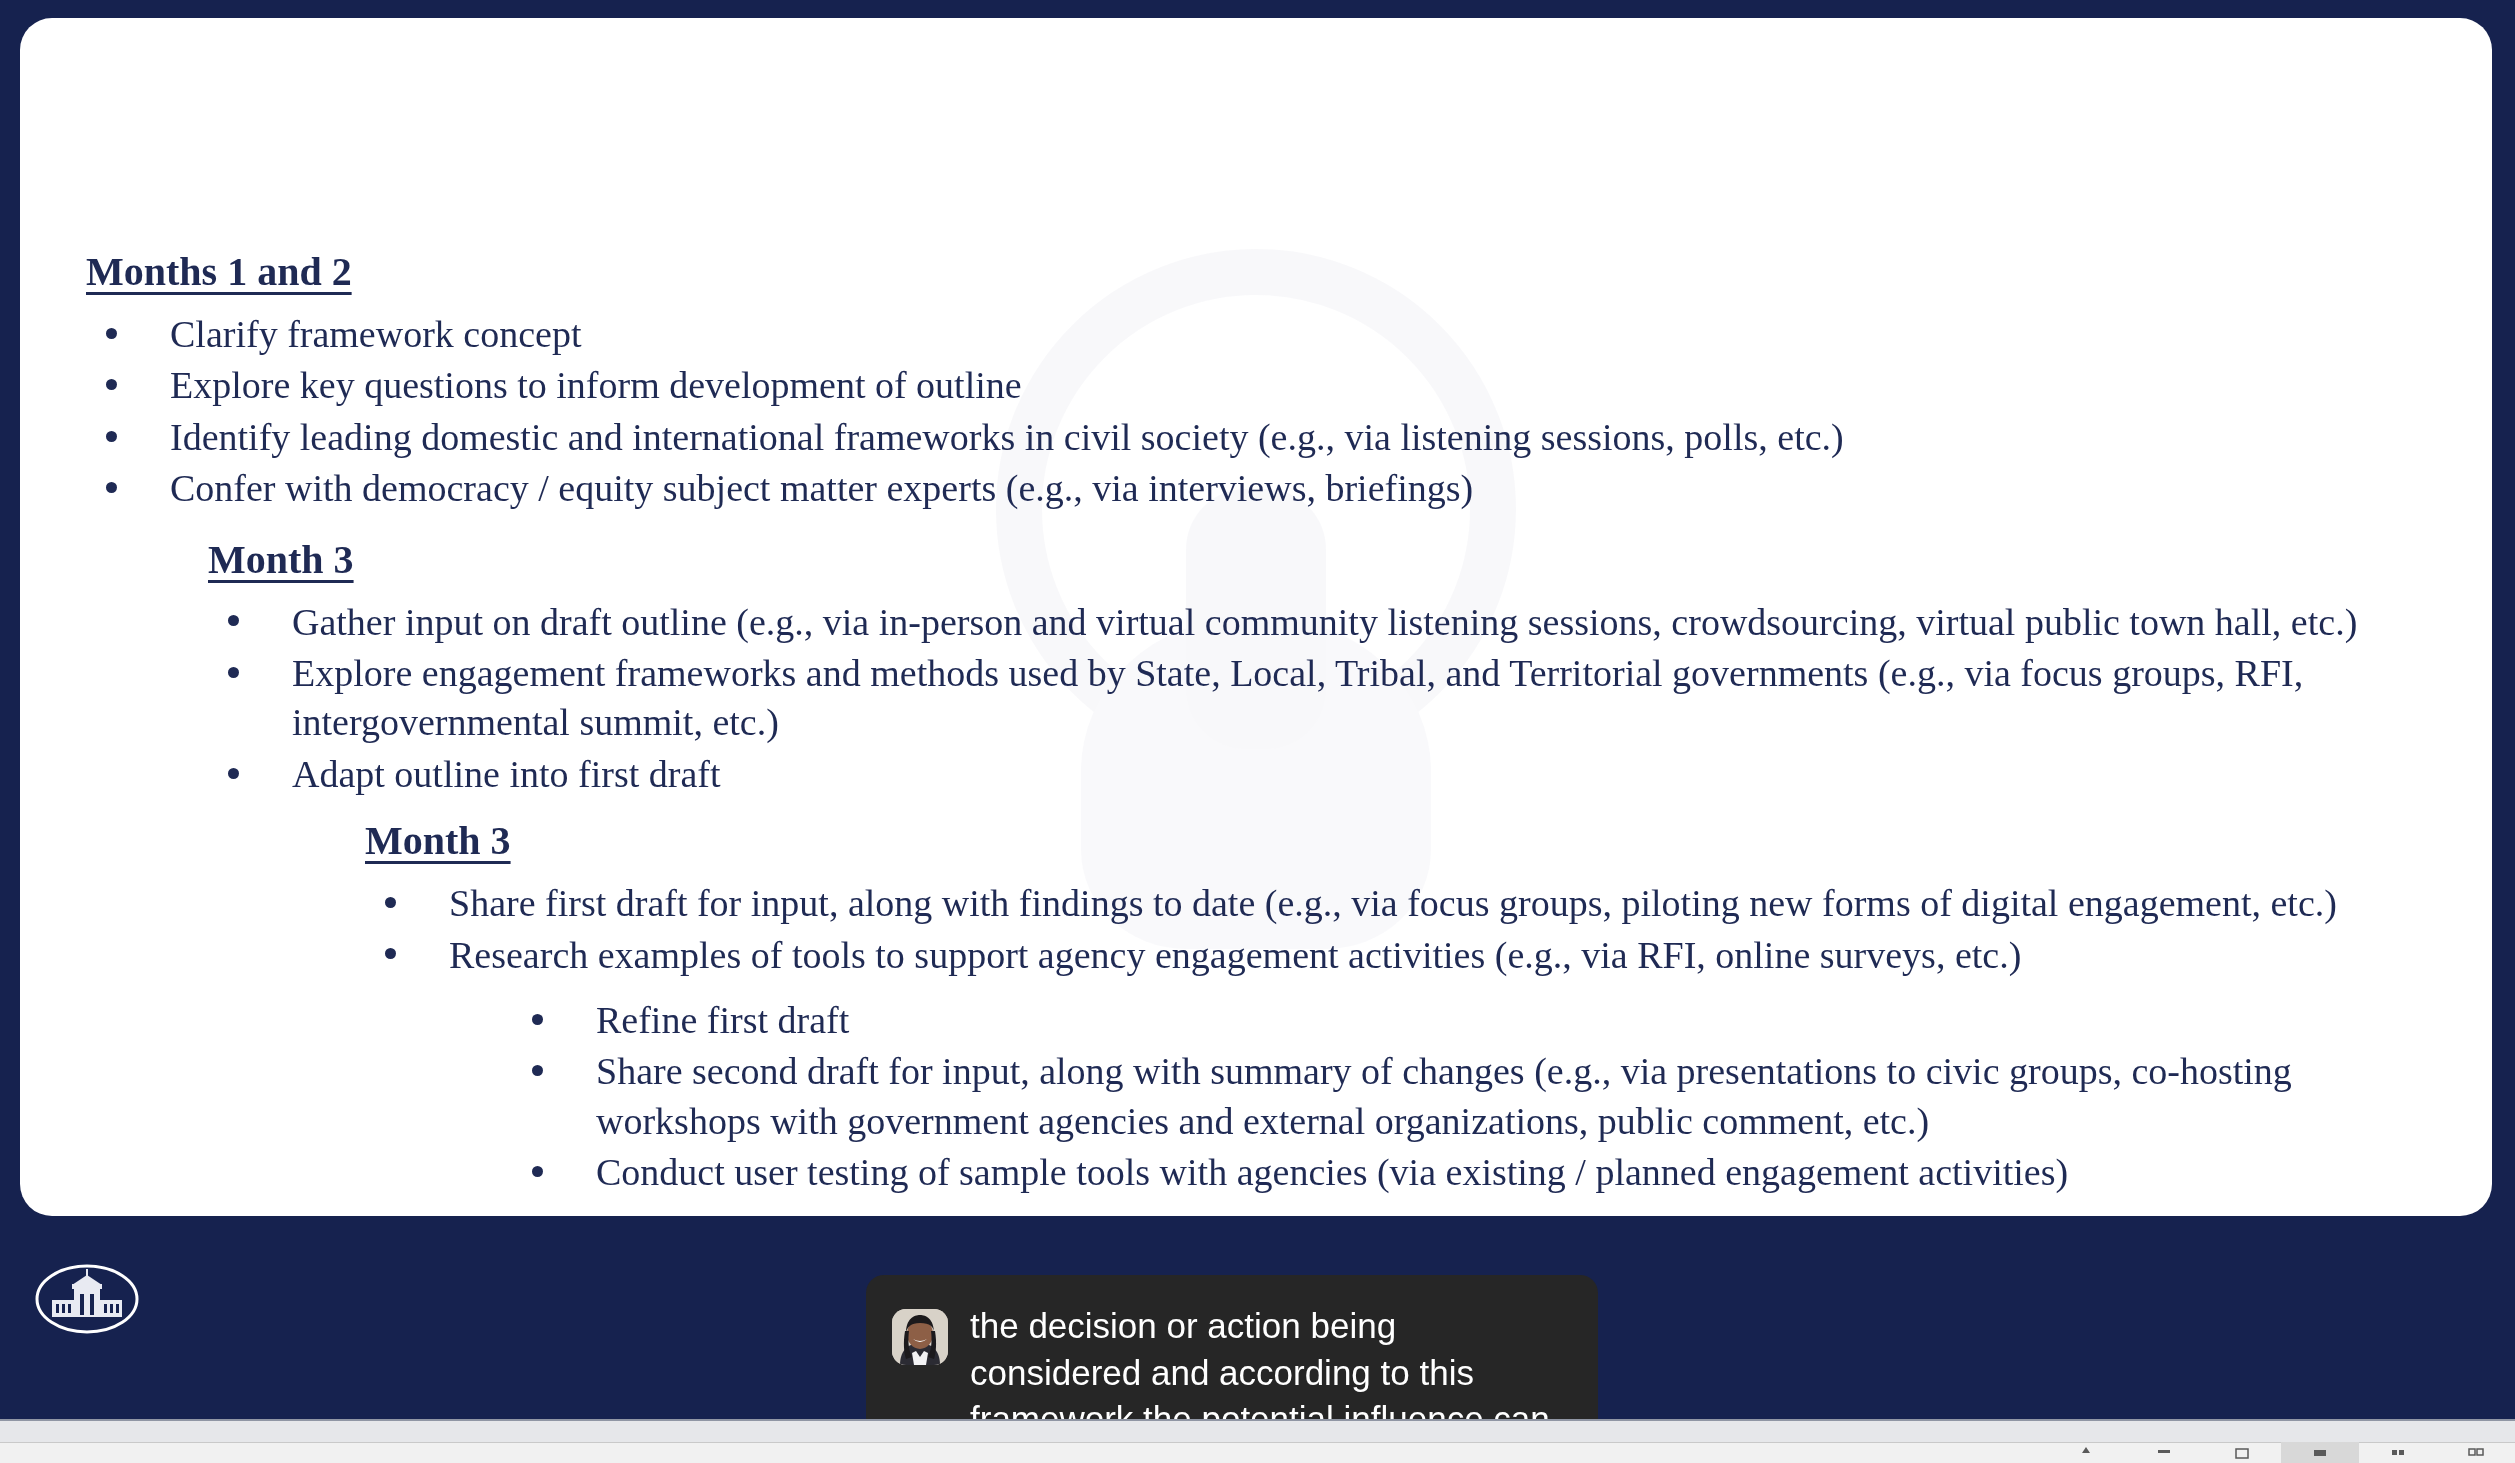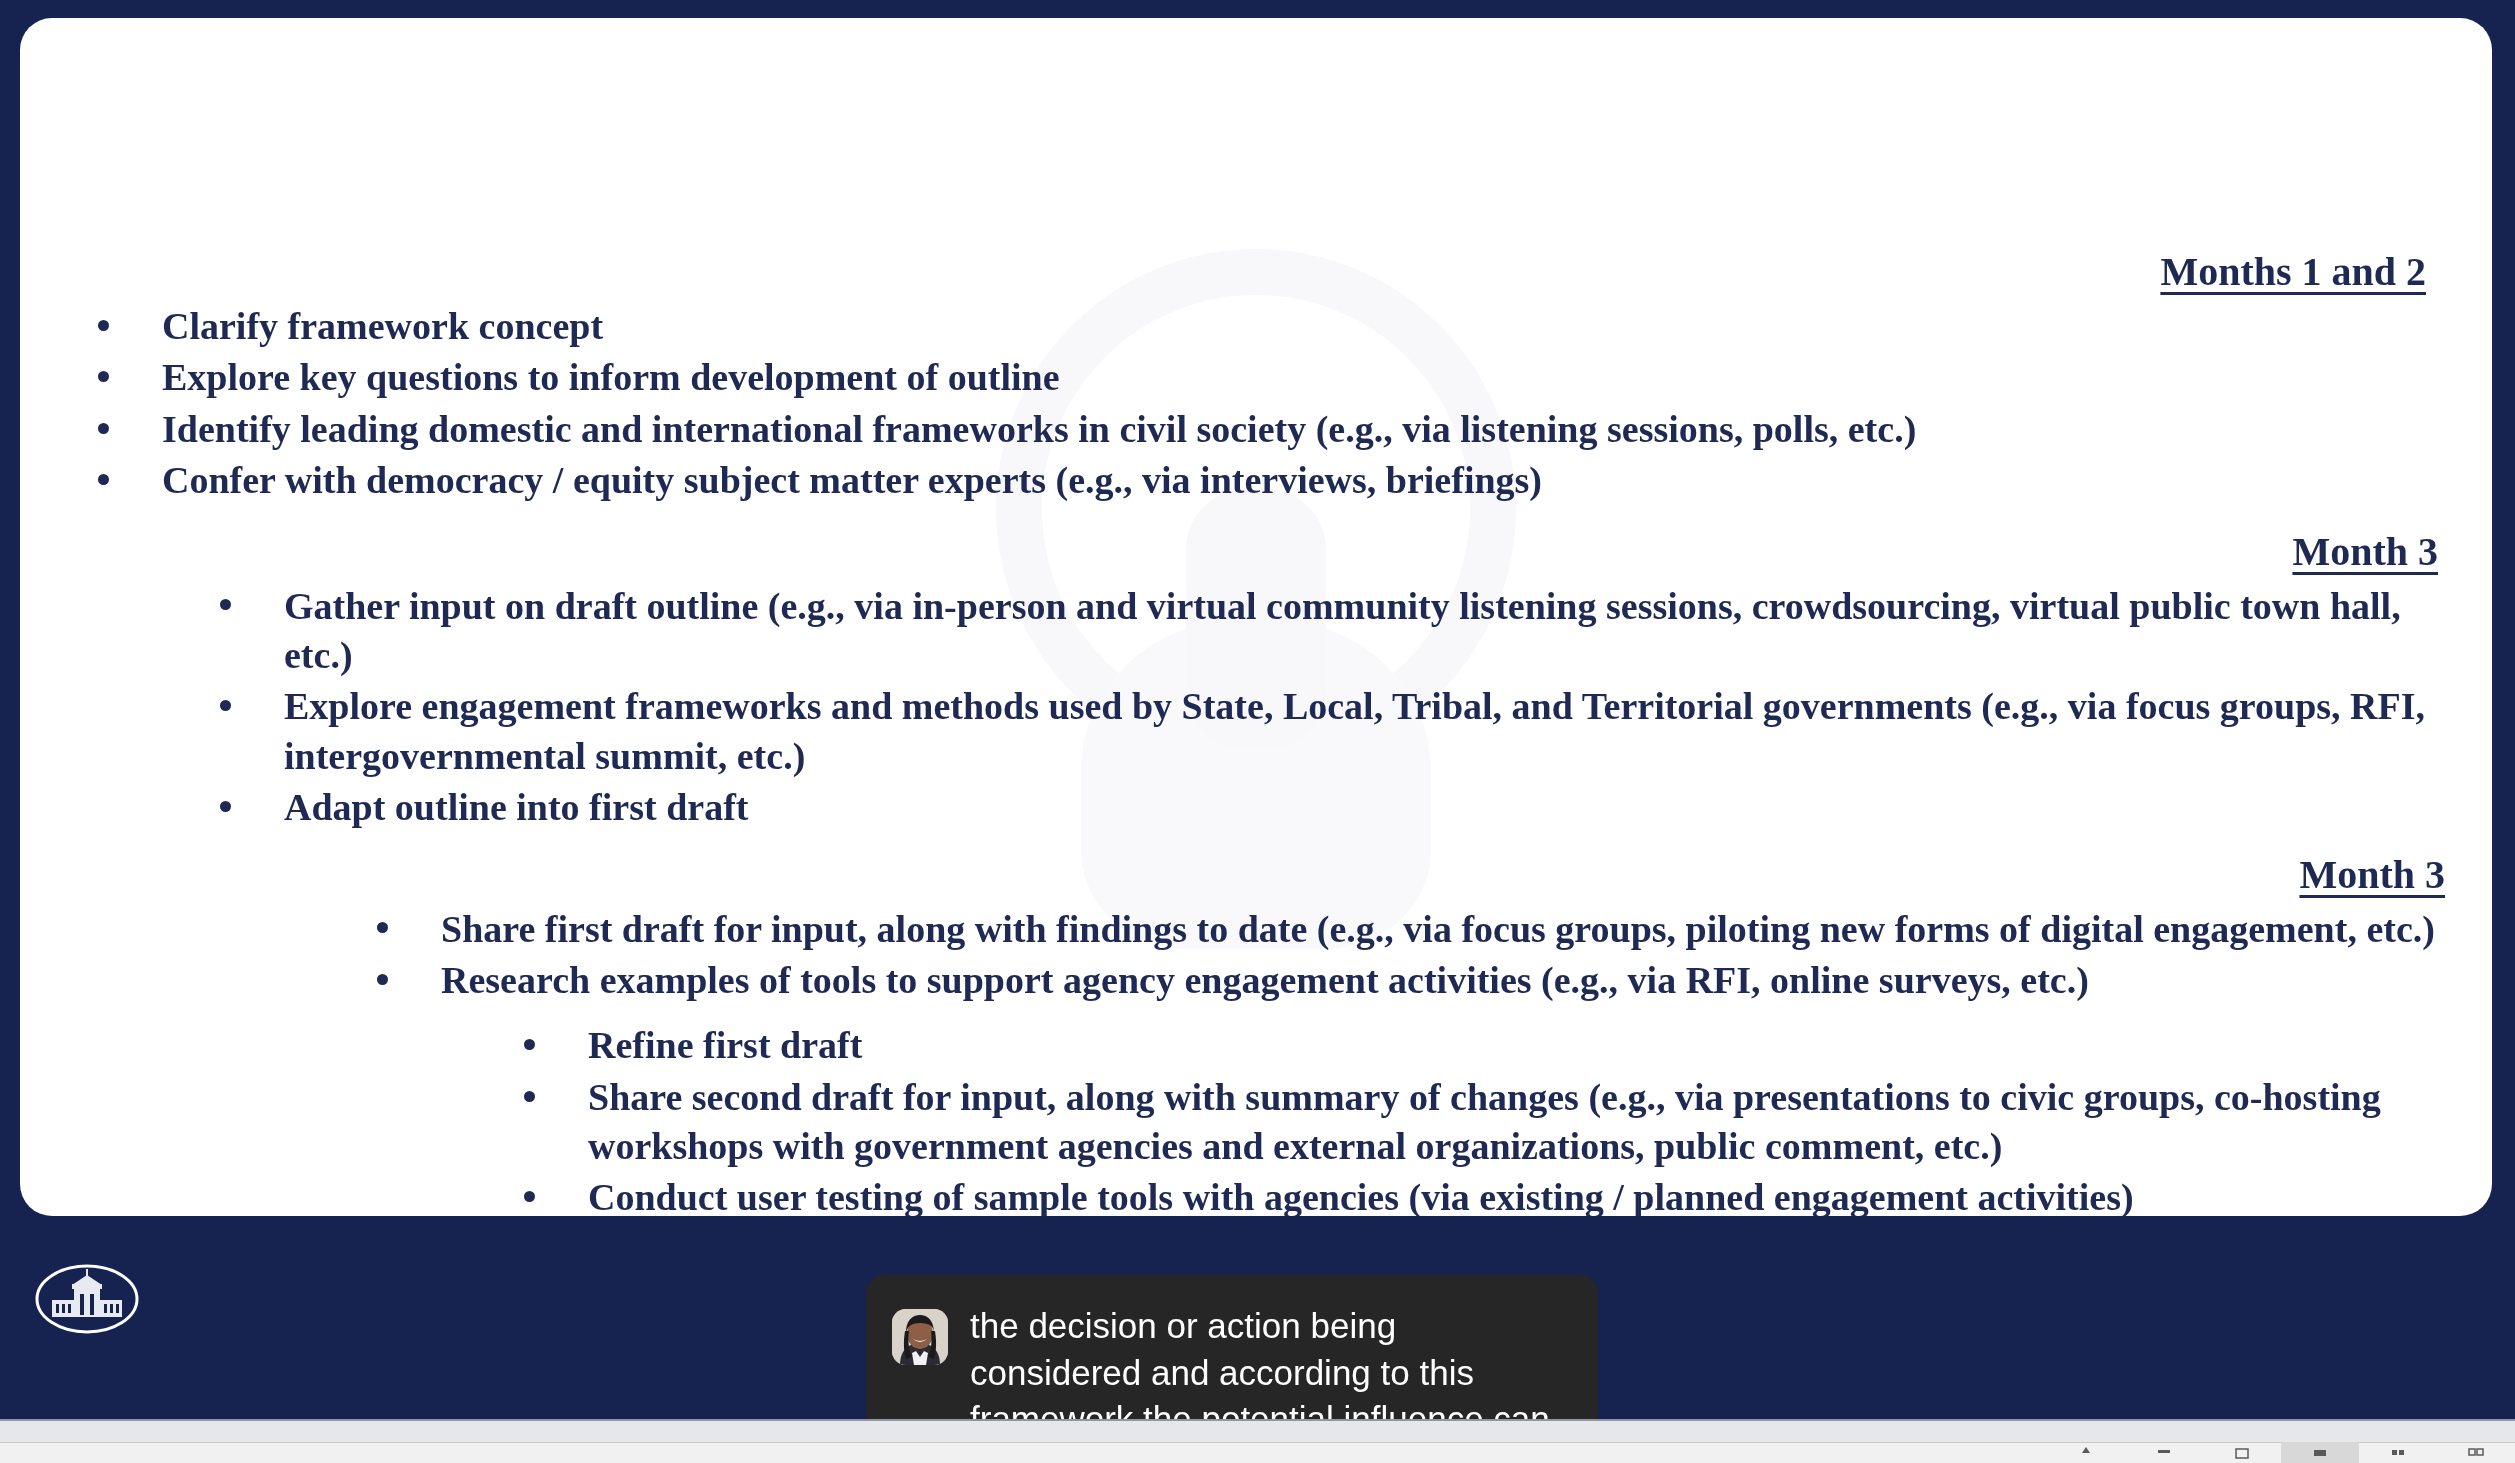--- a/index.html
+++ b/index.html
@@ -95,28 +95,26 @@
 
   .block { position: relative; }
 
   .block-heading {
     font-weight: bold;
     text-decoration: underline;
     text-underline-offset: 7px;
     text-decoration-thickness: 3px;
     font-size: 40px;
     margin-bottom: 2px;
-    text-align: right;
   }
 
   ul.bullets {
     list-style: none;
-    margin: 4px;
+    margin: 12px;
     padding: 0;
-    font-weight: bold;
   }
   ul.bullets > li {
     position: relative;
     padding-left: 72px;
     margin-bottom: 2px;
   }
   ul.bullets > li .bullet-dot {
     position: absolute;
     left: 8px;
     top: 0.47em;

